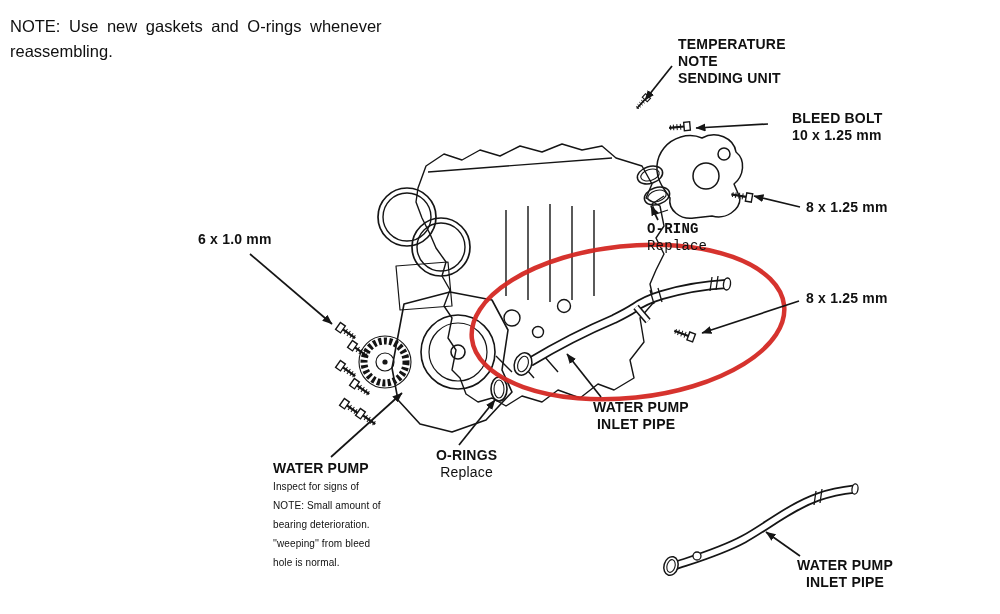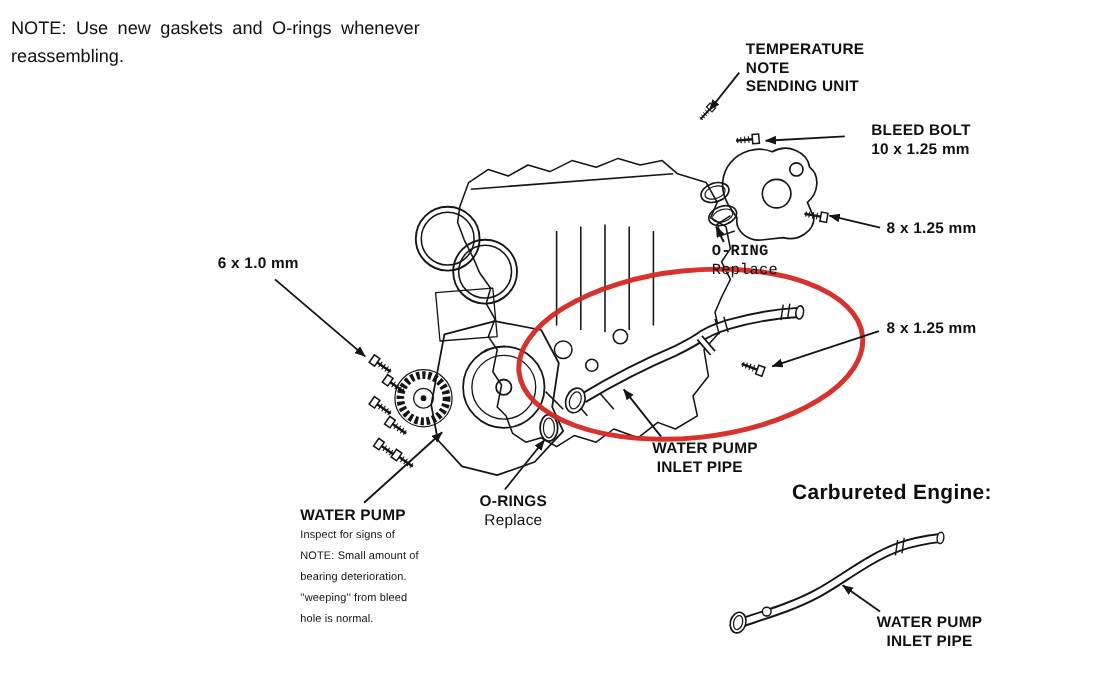--- a/index.html
+++ b/index.html
@@ -163,20 +163,19 @@
 
   <div class="lbl" style="left:273px;top:460px;">
     <div>WATER PUMP</div>
     <div class="desc">Inspect for signs of</div>
     <div class="desc">NOTE: Small amount of</div>
     <div class="desc">bearing deterioration.</div>
     <div class="desc">''weeping'' from bleed</div>
     <div class="desc">hole is normal.</div>
   </div>
 
-  <div class="carb" style="left:720px;top:438px;">Carbureted Engine:</div>
 
   <div class="lbl ctr" style="left:790px;top:557px;width:110px;">
     <div>WATER PUMP</div>
     <div>INLET PIPE</div>
   </div>
 
 </div>
 
 </body></html>

